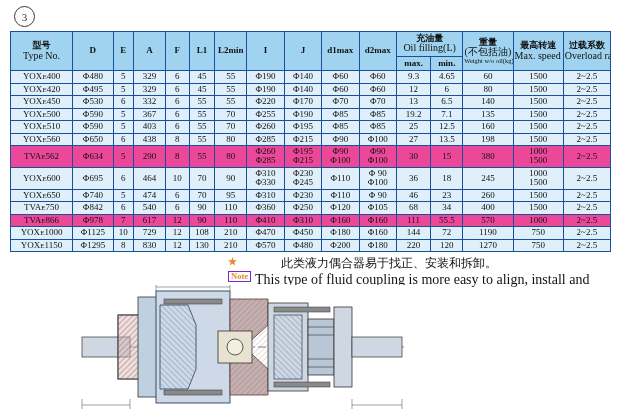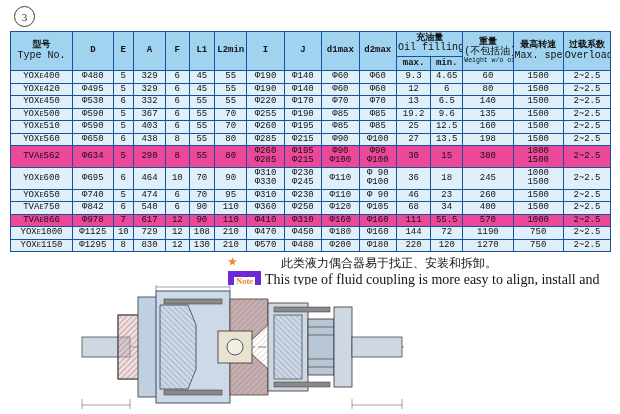--- a/index.html
+++ b/index.html
@@ -29,21 +29,21 @@
     white-space:nowrap;
   }
   .head-title .gap{display:inline-block;width:16px;}
 
   
   .tbl-wrap{padding:2px 8px 0 10px;}
   table.spec{
     border-collapse:collapse;
     width:601px;
     table-layout:fixed;
-    font-family:Liberation Mono, monospace;
+    font-family:Liberation Serif, serif;
   }
   table.spec th, table.spec td{
     border:1px solid #1a4f9c;
     text-align:center;
     font-size:9px;
     line-height:1.05;
     padding:1px 0;
     color:#111;
     background:#dff0fb;
     white-space:nowrap;
@@ -71,21 +71,21 @@
     margin:4px 0 0 0;
     padding-left:228px;
     font-family:"Liberation Serif", serif;
   }
   .note-row{display:flex;align-items:flex-start;line-height:1.25;}
   .note-tag{
     color:#e8892b;font-size:10px;font-weight:bold;margin-right:4px;white-space:nowrap;
   }
   .note-tag2{
     color:#e8892b;font-size:8.5px;font-weight:bold;margin-right:4px;
-    border:6px solid #6d28d9;padding:0 2px;line-height:1.1;
+    border:1px solid #6d28d9;padding:0 2px;line-height:1.1;
   }
   .note-cn{font-size:12px;color:#111;padding-left:40px;}
   .note-en{font-size:14px;color:#111;}
 
   
   .drawing{
     position:absolute;
     left:78px;top:285px;
     width:330px;height:125px;
   }
@@ -218,21 +218,21 @@
           <td>5</td>
           <td>367</td>
           <td>6</td>
           <td>55</td>
           <td>70</td>
           <td>Φ255</td>
           <td>Φ190</td>
           <td>Φ85</td>
           <td>Φ85</td>
           <td>19.2</td>
-          <td>9.6</td>
+          <td>7.1</td>
           <td>135</td>
           <td>1500</td>
           <td>2~2.5</td>
         </tr>
         <tr>
           <td class="model">YOX<span class="sm">E</span>510</td>
           <td>Φ590</td>
           <td>5</td>
           <td>403</td>
           <td>6</td>

